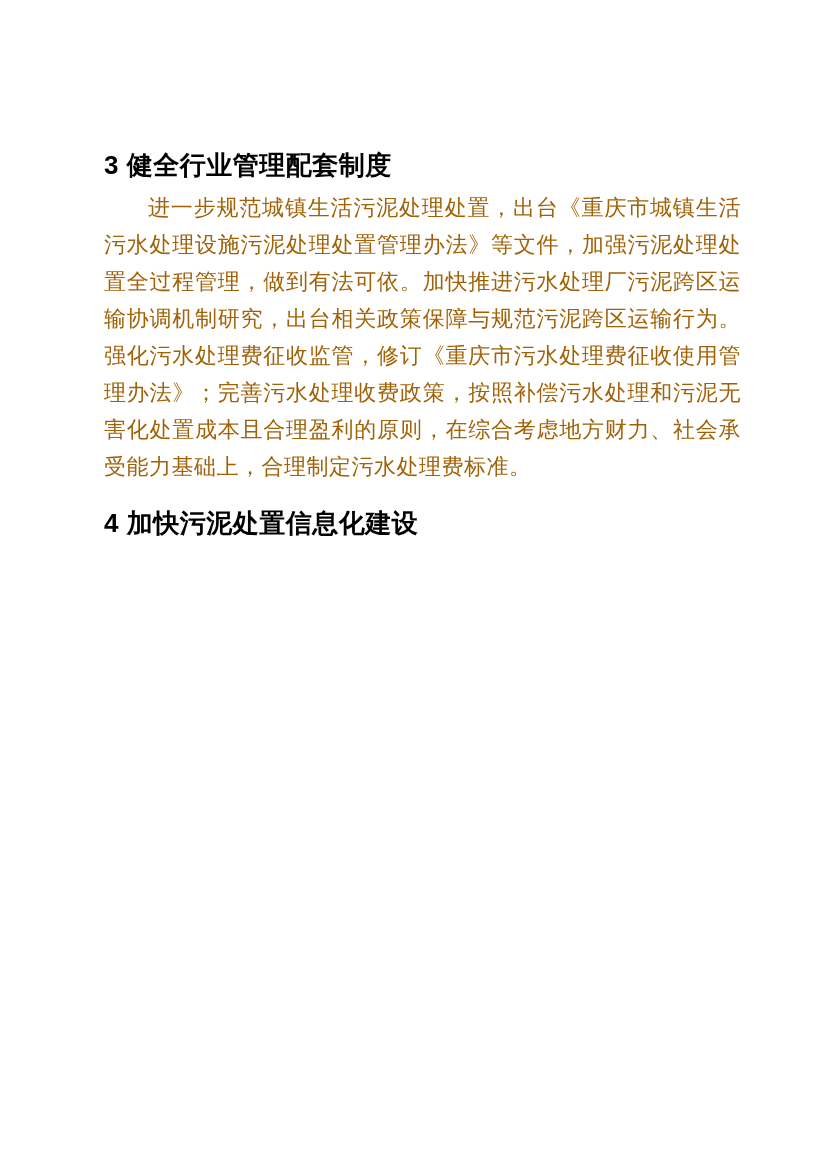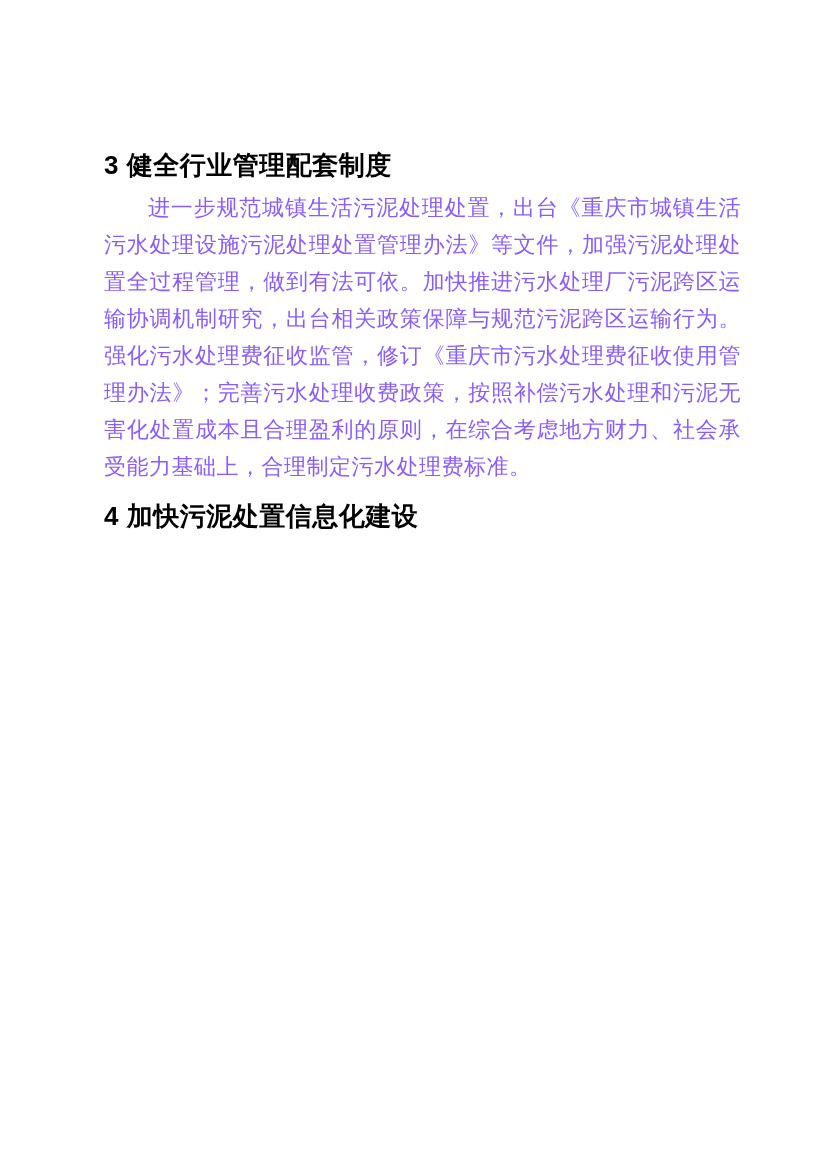--- a/index.html
+++ b/index.html
@@ -25,26 +25,26 @@
   .section-heading {
     font-family: "Liberation Sans", sans-serif;
     font-size: 26px;
     font-weight: bold;
     color: #000000;
     line-height: 38px;
     margin: 0;
     letter-spacing: 0.5px;
   }
   .section + .section .section-heading {
-    margin-top: 12px;
+    margin-top: 19px;
   }
   .body-paragraph {
     font-family: "Liberation Serif", serif;
     font-size: 22px;
-    color: #8b5cf6;
+    color: #a16207;
     line-height: 37px;
     text-align: justify;
     text-justify: inter-ideograph;
     text-indent: 2em;
     margin: 5px 0 7px 0;
     letter-spacing: 0.5px;
   }
   .page-number {
     position: absolute;
     left: 0;

